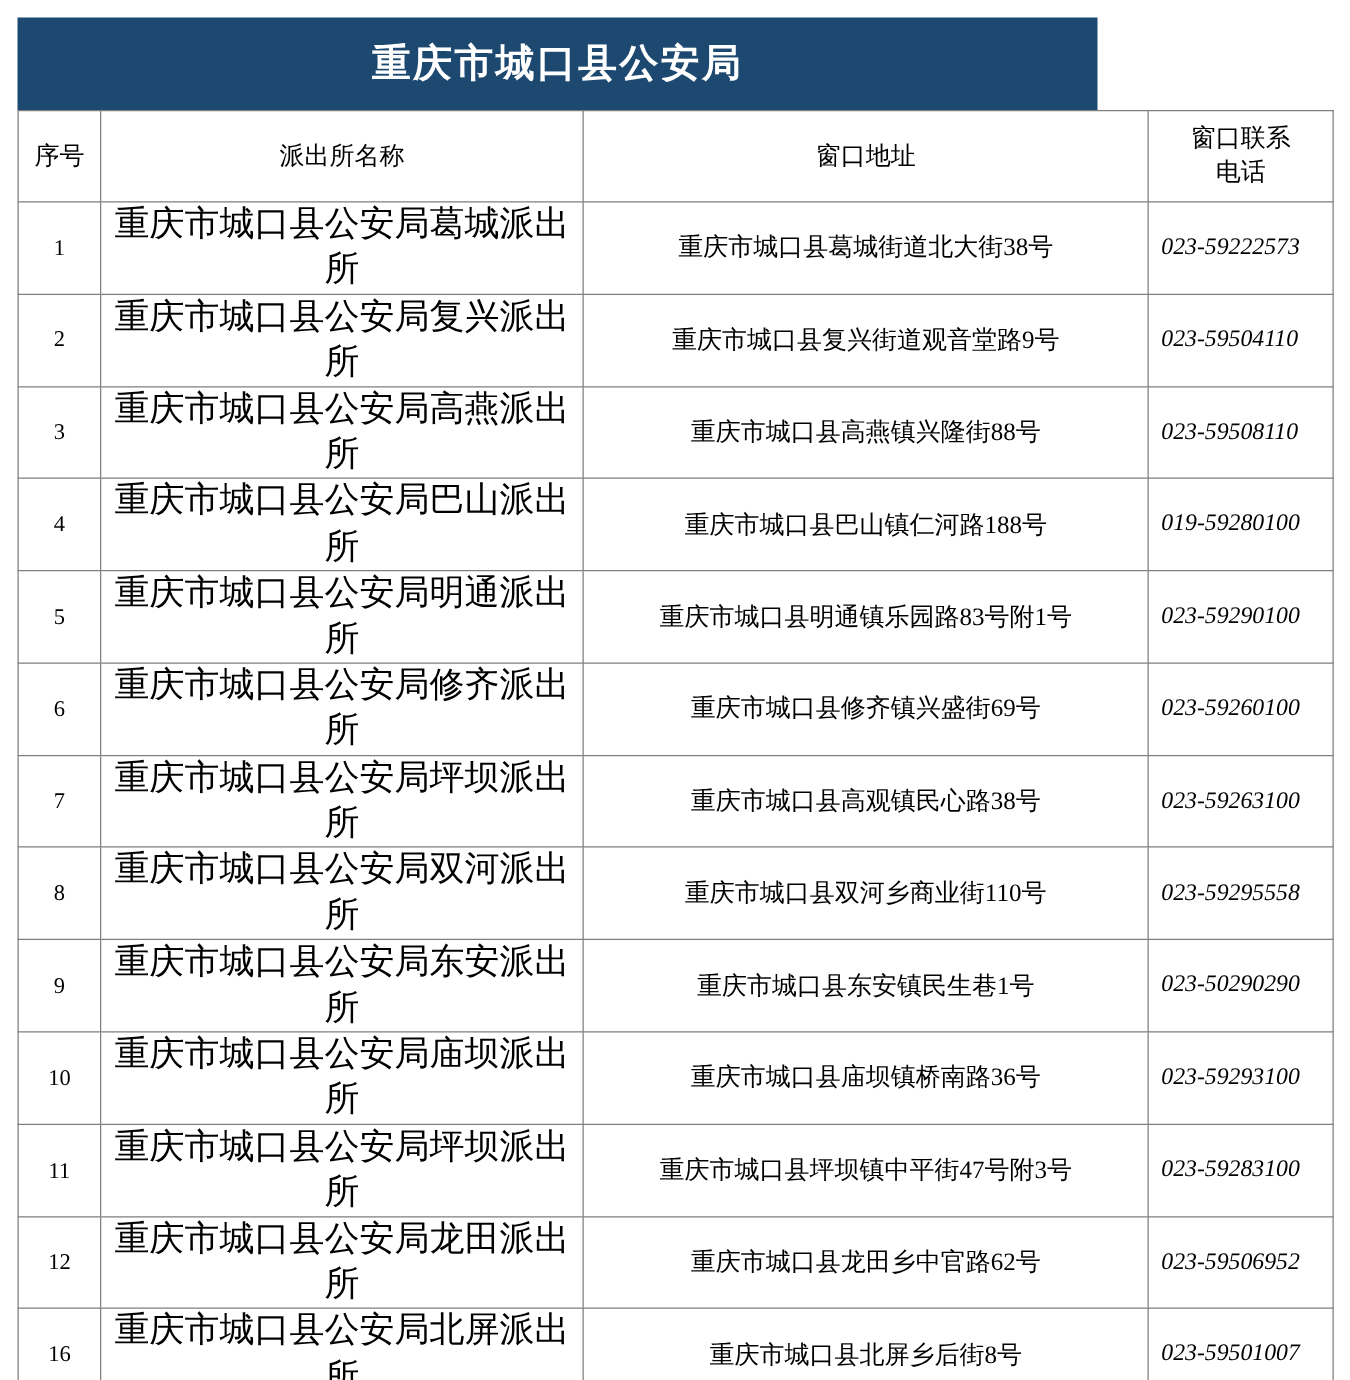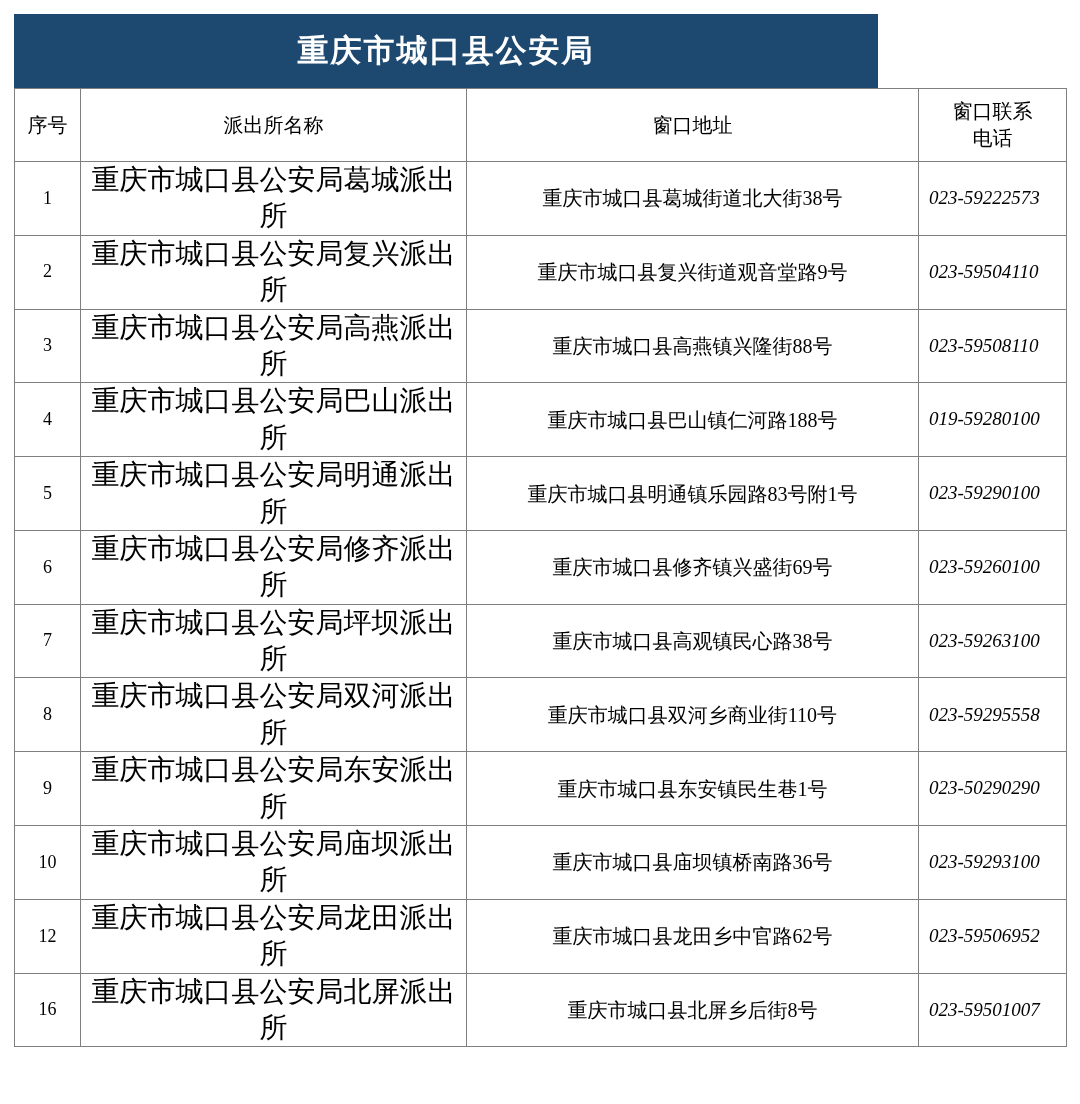--- a/index.html
+++ b/index.html
@@ -166,20 +166,26 @@
           <td class="c-addr">重庆市城口县东安镇民生巷1号</td>
           <td class="c-phone">023-50290290</td>
         </tr>
         <tr>
           <td class="c-index">10</td>
           <td class="c-name">重庆市城口县公安局庙坝派出所</td>
           <td class="c-addr">重庆市城口县庙坝镇桥南路36号</td>
           <td class="c-phone">023-59293100</td>
         </tr>
         <tr>
+          <td class="c-index">11</td>
+          <td class="c-name">重庆市城口县公安局坪坝派出所</td>
+          <td class="c-addr">重庆市城口县坪坝镇中平街47号附3号</td>
+          <td class="c-phone">023-59283100</td>
+        </tr>
+        <tr>
           <td class="c-index">12</td>
           <td class="c-name">重庆市城口县公安局龙田派出所</td>
           <td class="c-addr">重庆市城口县龙田乡中官路62号</td>
           <td class="c-phone">023-59506952</td>
         </tr>
         <tr>
           <td class="c-index">16</td>
           <td class="c-name">重庆市城口县公安局北屏派出所</td>
           <td class="c-addr">重庆市城口县北屏乡后街8号</td>
           <td class="c-phone">023-59501007</td>

